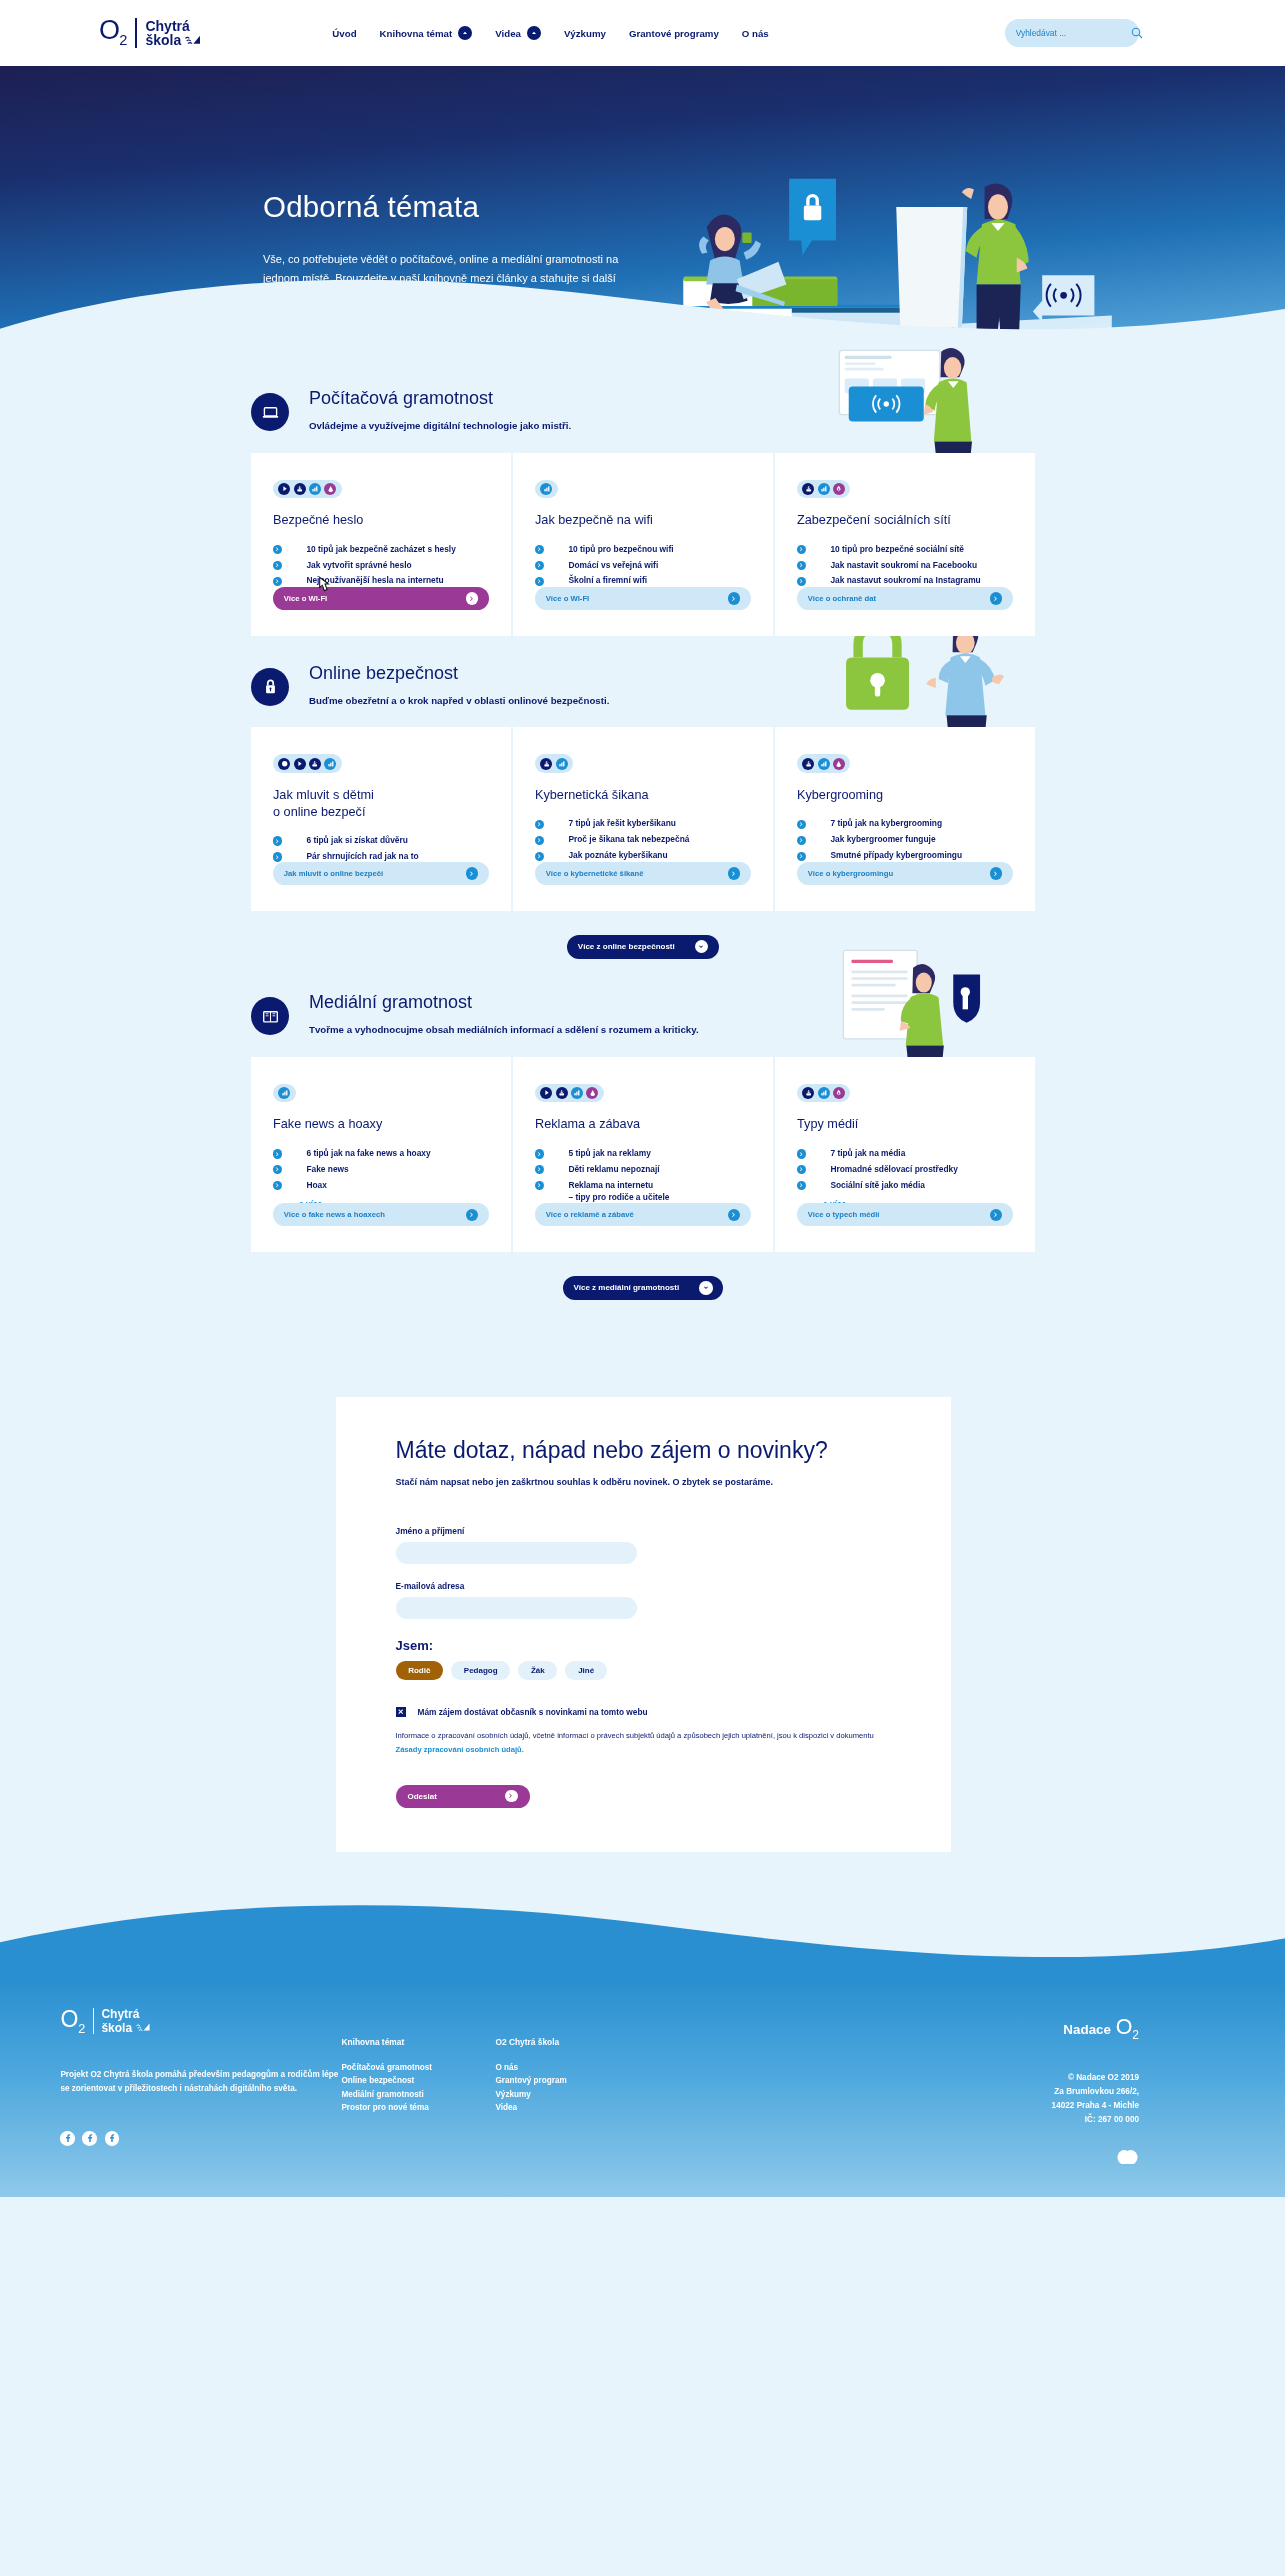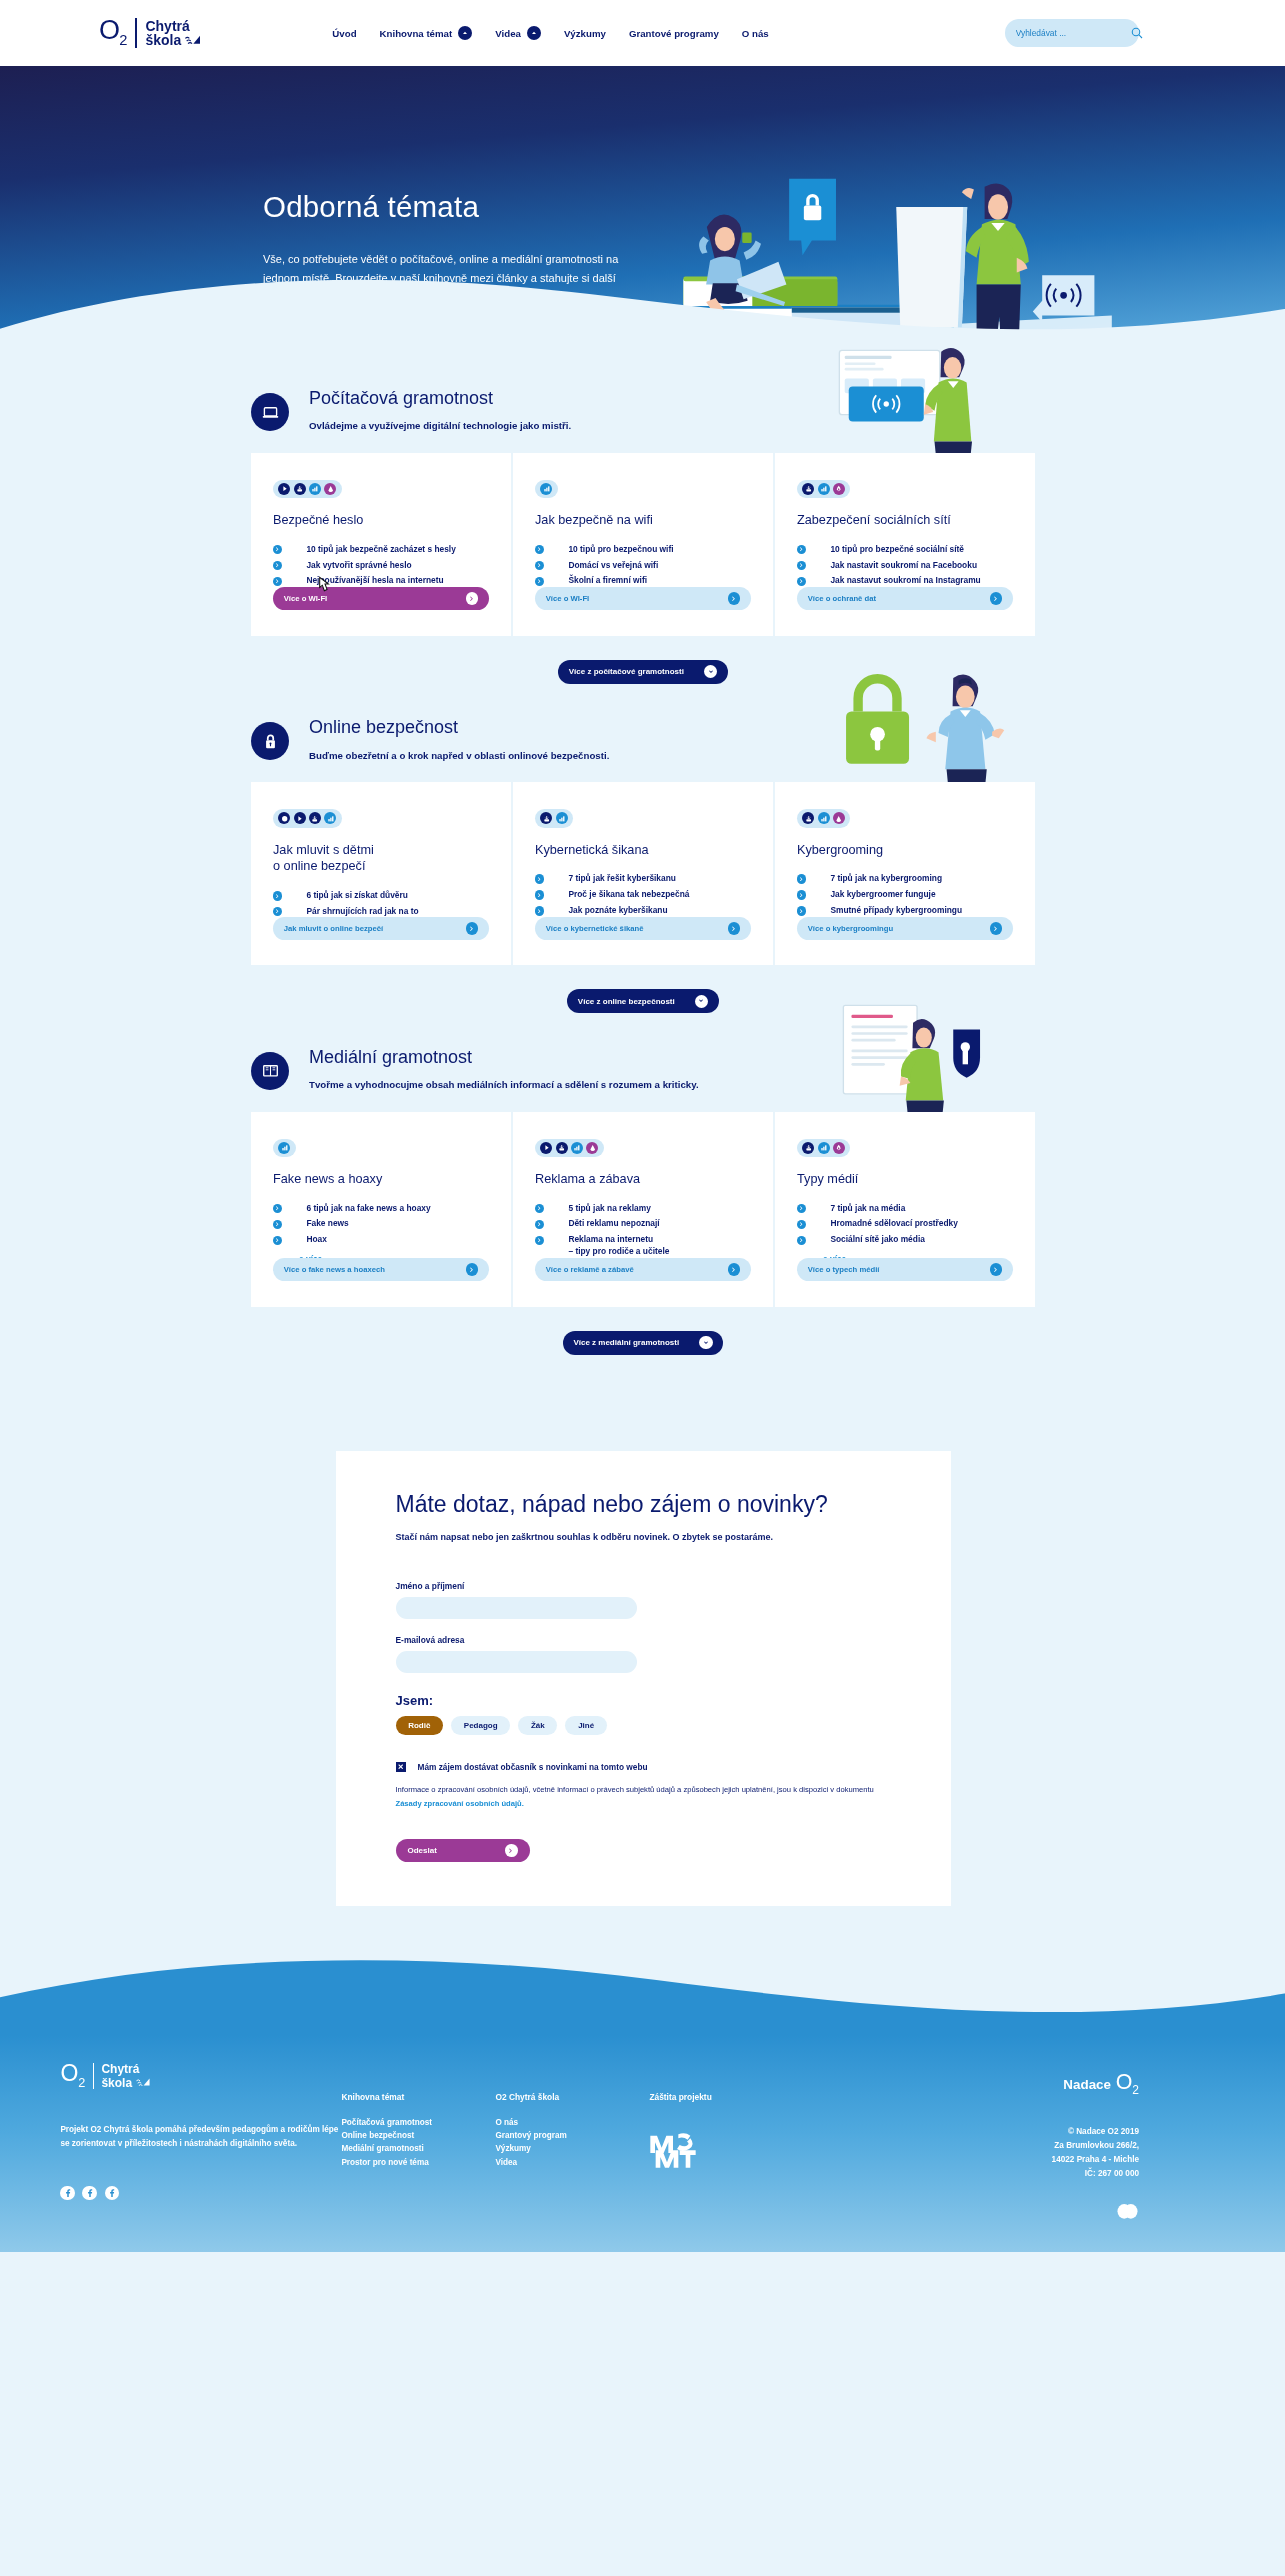--- a/index.html
+++ b/index.html
@@ -533,30 +533,20 @@
           <span class="lbl">Více o ochraně dat</span>
           <span class="arr">
                   <svg viewBox="0 0 8 8" style="width:5.4px;height:5.4px">
                     <path d="M2.4 0.6 L5.8 4 L2.4 7.4 L1.6 6.6 L4.2 4 L1.6 1.4 Z" fill="#fff"></path>
                   </svg>
                 </span>
 
         </div>
       </div>
           </div>
-    <div class="sec-more-wrap">
-      <div class="sec-more">
-        <span class="lbl">Více z počítačové gramotnosti</span>
-        <span class="arr">
-                <svg viewBox="0 0 9 9">
-                  <path d="M1.6 3 L4.5 6 L7.4 3 L6.5 2.2 L4.5 4.2 L2.5 2.2 Z" fill="#0a1a6e"></path>
-                </svg>
-              </span>
-      </div>
-    </div>
         </div>
         <div class="section">
     <div class="sec-head">
       <div class="sec-ic">
               <svg viewBox="0 0 28 28">
                 <rect x="7.5" y="12" width="13" height="12" rx="1.6" fill="#fff"></rect>
                 <path d="M10 12 V9 a4 4 0 0 1 8 0 v3" stroke="#fff" stroke-width="2.6" fill="none"></path>
                 <circle cx="14" cy="17" r="1.5" fill="#0a1a6e"></circle>
                 <rect x="13.2" y="17" width="1.6" height="4" fill="#0a1a6e"></rect>
               </svg>
@@ -1086,30 +1076,20 @@
         <div class="f-col">
           <div class="f-h"><span>O2 Chytrá škola</span></div>
           <div id="fcol1">
               <div class="f-li">O nás</div>
               <div class="f-li">Grantový program</div>
               <div class="f-li">Výzkumy</div>
               <div class="f-li">Videa</div>
             </div>
         </div>
 
-        <div class="f-col-msmt">
-          <div class="f-h">Záštita projektu</div>
-          <svg class="msmt" viewBox="0 0 72 62">
-            <path d="M2 8 L2 34 L9 34 L9 18 L16 34 L22 34 L29 18 L29 34 L36 34 L36 8 L26 8 L19 26 L12 8 Z" fill="#fff"></path>
-            <path d="M44 6 q10-4 18 2 l-4 6 q-7-5 -14 -2 z" fill="#fff"></path>
-            <path d="M62 12 q8 10 -2 16 q-10 6 -18 0 l4-6 q8 4 12 0 q3-3 -1 -5 z" fill="#fff"></path>
-            <path d="M10 30 L10 56 L17 56 L17 40 L24 56 L30 56 L37 40 L37 56 L44 56 L44 30 L34 30 L27 48 L20 30 Z" fill="#fff"></path>
-            <path d="M46 30 L70 30 L70 37 L62 37 L62 56 L55 56 L55 37 L46 37 Z" fill="#fff"></path>
-          </svg>
-        </div>
 
         <div class="f-col-right">
           <div class="nad">
             <span class="nad-tx">Nadace</span>
             <span class="nad-o2"><span>O</span><sub>2</sub></span>
           </div>
           <div class="f-addr" id="faddr">
               <div>© Nadace O2 2019</div>
               <div>Za Brumlovkou 266/2,</div>
               <div>14022  Praha 4 - Michle</div>

